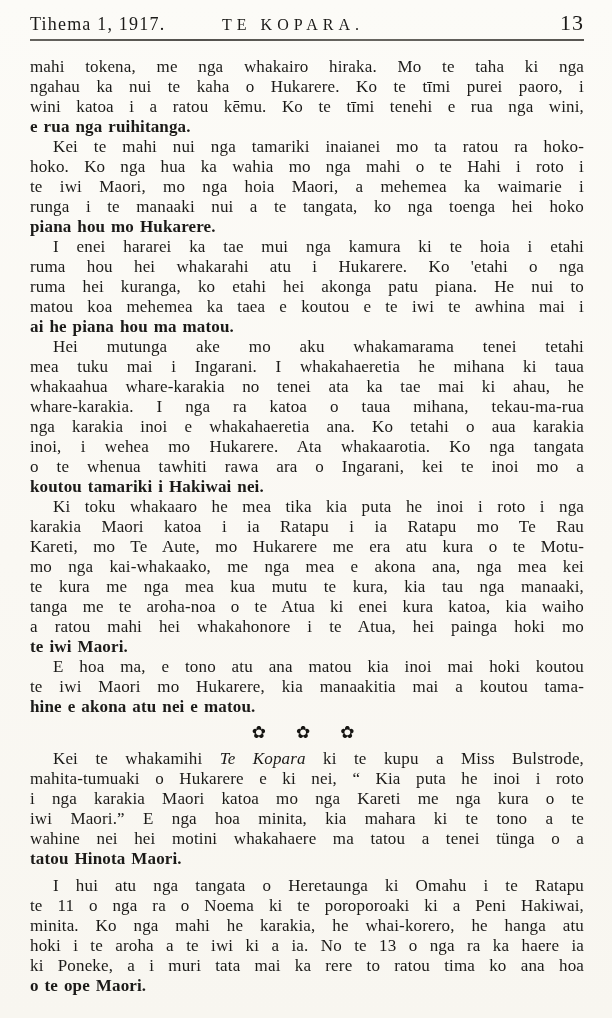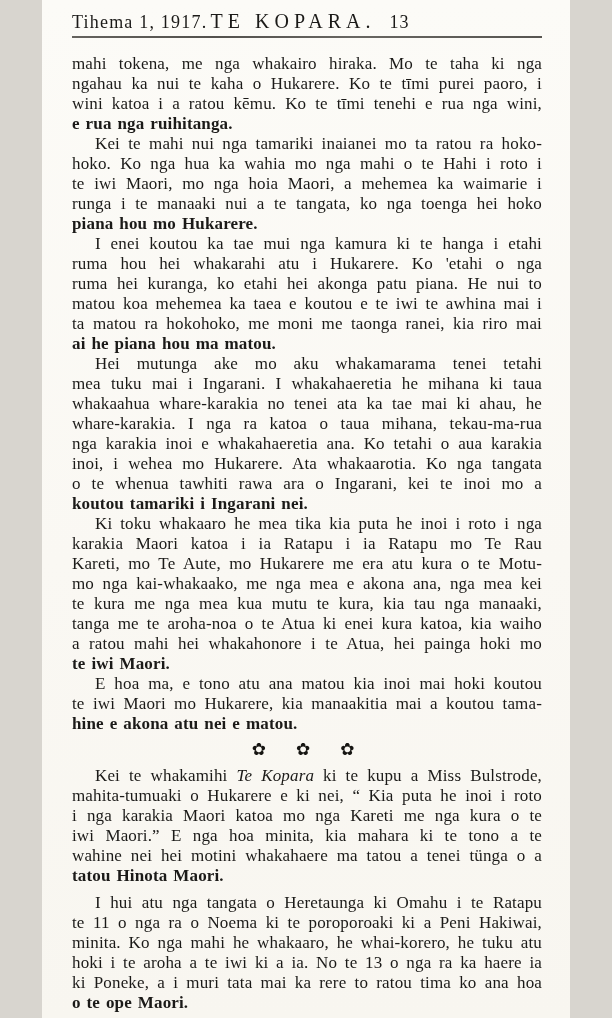--- a/index.html
+++ b/index.html
@@ -1,20 +1,20 @@
 <!DOCTYPE html>
 <html><head>
 <meta charset="utf-8">
 <style>
   html, body { margin: 0; padding: 0; }
   body { background: #d8d5cf; }
 
   .page {
     position: relative;
-    width: 528px;
+    width: 612px;
     height: 1018px;
     margin: 0 auto;
     box-sizing: border-box;
     padding: 10px 28px 0 30px;
     background: linear-gradient(180deg, #fcfbf7 0%, #faf8f3 55%, #f8f6f0 100%);
     color: #1b1a18;
     font-family: "Liberation Serif", serif;
     overflow: hidden;
   }
 
@@ -23,30 +23,30 @@
     display: grid;
     grid-template-columns: 1fr auto 1fr;
     align-items: baseline;
   }
   .masthead .date {
     font-size: 18px;
     letter-spacing: 1.2px;
     white-space: nowrap;
   }
   .masthead .title {
-    font-size: 20px;
+    font-size: 16px;
     letter-spacing: 5px;
     text-align: center;
     white-space: nowrap;
     transform: translateX(-14px);
   }
   .masthead .pageno {
-    font-size: 18px;
+    font-size: 22px;
     letter-spacing: 1px;
-    text-align: left;
+    text-align: right;
   }
   .header-rule {
     height: 2px;
     margin-top: 3px;
     background: linear-gradient(90deg, #4a4843 0%, #35332f 30%, #4e4c47 60%, #3a3834 100%);
     opacity: 0.85;
   }
 
   
   .body-text { margin-top: 16px; }
@@ -103,36 +103,35 @@
         <div class="line last">e rua nga ruihitanga.</div>
       </div>
       <div class="para">
         <div class="line indent">Kei te mahi nui nga tamariki inaianei mo ta ratou ra hoko-</div>
         <div class="line">hoko.  Ko nga hua ka wahia mo nga mahi o te Hahi i roto i</div>
         <div class="line">te iwi Maori, mo nga hoia Maori, a mehemea ka waimarie i</div>
         <div class="line">runga i te manaaki nui a te tangata, ko nga toenga hei hoko</div>
         <div class="line last">piana hou mo Hukarere.</div>
       </div>
       <div class="para">
-        <div class="line indent">I enei koutou ka tae mui nga kamura ki te hanga i etahi</div>
+        <div class="line indent">I enei hararei ka tae mui nga kamura ki te hoia i etahi</div>
         <div class="line">ruma hou hei whakarahi atu i Hukarere.  Ko 'etahi o nga</div>
         <div class="line">ruma hei kuranga, ko etahi hei akonga patu piana.  He nui to</div>
         <div class="line">matou koa mehemea ka taea e koutou e te iwi te awhina mai i</div>
-        <div class="line">ta matou ra hokohoko, me moni me taonga ranei, kia riro mai</div>
         <div class="line last">ai he piana hou ma matou.</div>
       </div>
       <div class="para">
         <div class="line indent">Hei mutunga ake mo aku whakamarama tenei tetahi</div>
         <div class="line">mea tuku mai i Ingarani.  I whakahaeretia he mihana ki taua</div>
         <div class="line">whakaahua whare-karakia no tenei ata ka tae mai ki ahau, he</div>
         <div class="line">whare-karakia.  I nga ra katoa o taua mihana, tekau-ma-rua</div>
         <div class="line">nga karakia inoi e whakahaeretia ana.  Ko tetahi o aua karakia</div>
         <div class="line">inoi, i wehea mo Hukarere.  Ata whakaarotia.  Ko nga tangata</div>
         <div class="line">o te whenua tawhiti rawa ara o Ingarani, kei te inoi mo a</div>
-        <div class="line last">koutou tamariki i Ingarani nei.</div>
+        <div class="line last">koutou tamariki i Hakiwai nei.</div>
       </div>
       <div class="para">
         <div class="line indent">Ki toku whakaaro he mea tika kia puta he inoi i roto i nga</div>
         <div class="line">karakia Maori katoa i ia Ratapu i ia Ratapu mo Te Rau</div>
         <div class="line">Kareti, mo Te Aute, mo Hukarere me era atu kura o te Motu-</div>
         <div class="line">mo nga kai-whakaako, me nga mea e akona ana, nga mea kei</div>
         <div class="line">te kura me nga mea kua mutu te kura, kia tau nga manaaki,</div>
         <div class="line">tanga me te aroha-noa o te Atua ki enei kura katoa, kia waiho</div>
         <div class="line">a ratou mahi hei whakahonore i te Atua, hei painga hoki mo</div>
         <div class="line last">te iwi Maori.</div>
@@ -147,20 +146,20 @@
         <div class="line indent">Kei te whakamihi <i>Te Kopara</i> ki te kupu a Miss Bulstrode,</div>
         <div class="line">mahita-tumuaki o Hukarere e ki nei, “ Kia puta he inoi i roto</div>
         <div class="line">i nga karakia Maori katoa mo nga Kareti me nga kura o te</div>
         <div class="line">iwi Maori.”  E nga hoa minita, kia mahara ki te tono a te</div>
         <div class="line">wahine nei hei motini whakahaere ma tatou a tenei tünga o a</div>
         <div class="line last">tatou Hinota Maori.</div>
       </div>
       <div class="para space-before">
         <div class="line indent">I hui atu nga tangata o Heretaunga ki Omahu i te Ratapu</div>
         <div class="line">te 11 o nga ra o Noema ki te poroporoaki ki a Peni Hakiwai,</div>
-        <div class="line">minita.  Ko nga mahi he whakaaro, he whai-korero, he tuku atu</div>
+        <div class="line">minita.  Ko nga mahi he karakia, he whai-korero, he hanga atu</div>
         <div class="line">hoki i te aroha a te iwi ki a ia.  No te 13 o nga ra ka haere ia</div>
         <div class="line">ki Poneke, a i muri tata mai ka rere to ratou tima ko ana hoa</div>
         <div class="line last">o te ope Maori.</div>
       </div>
     </div>
 
 </div>
 
 </body></html>

